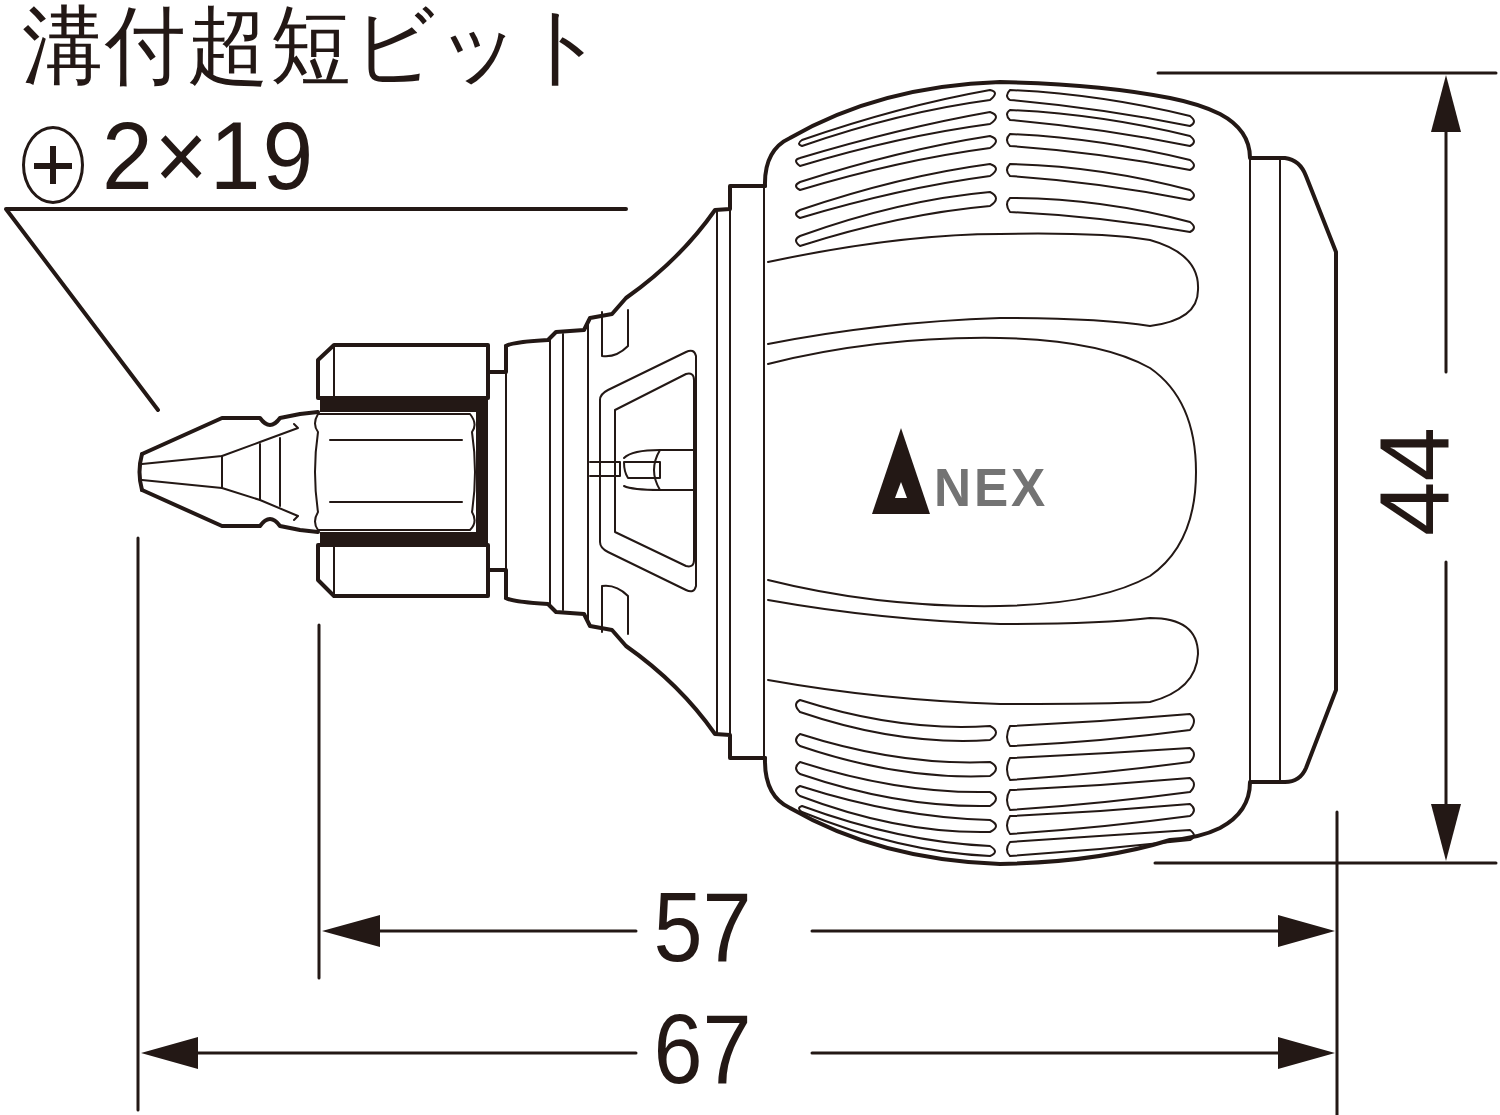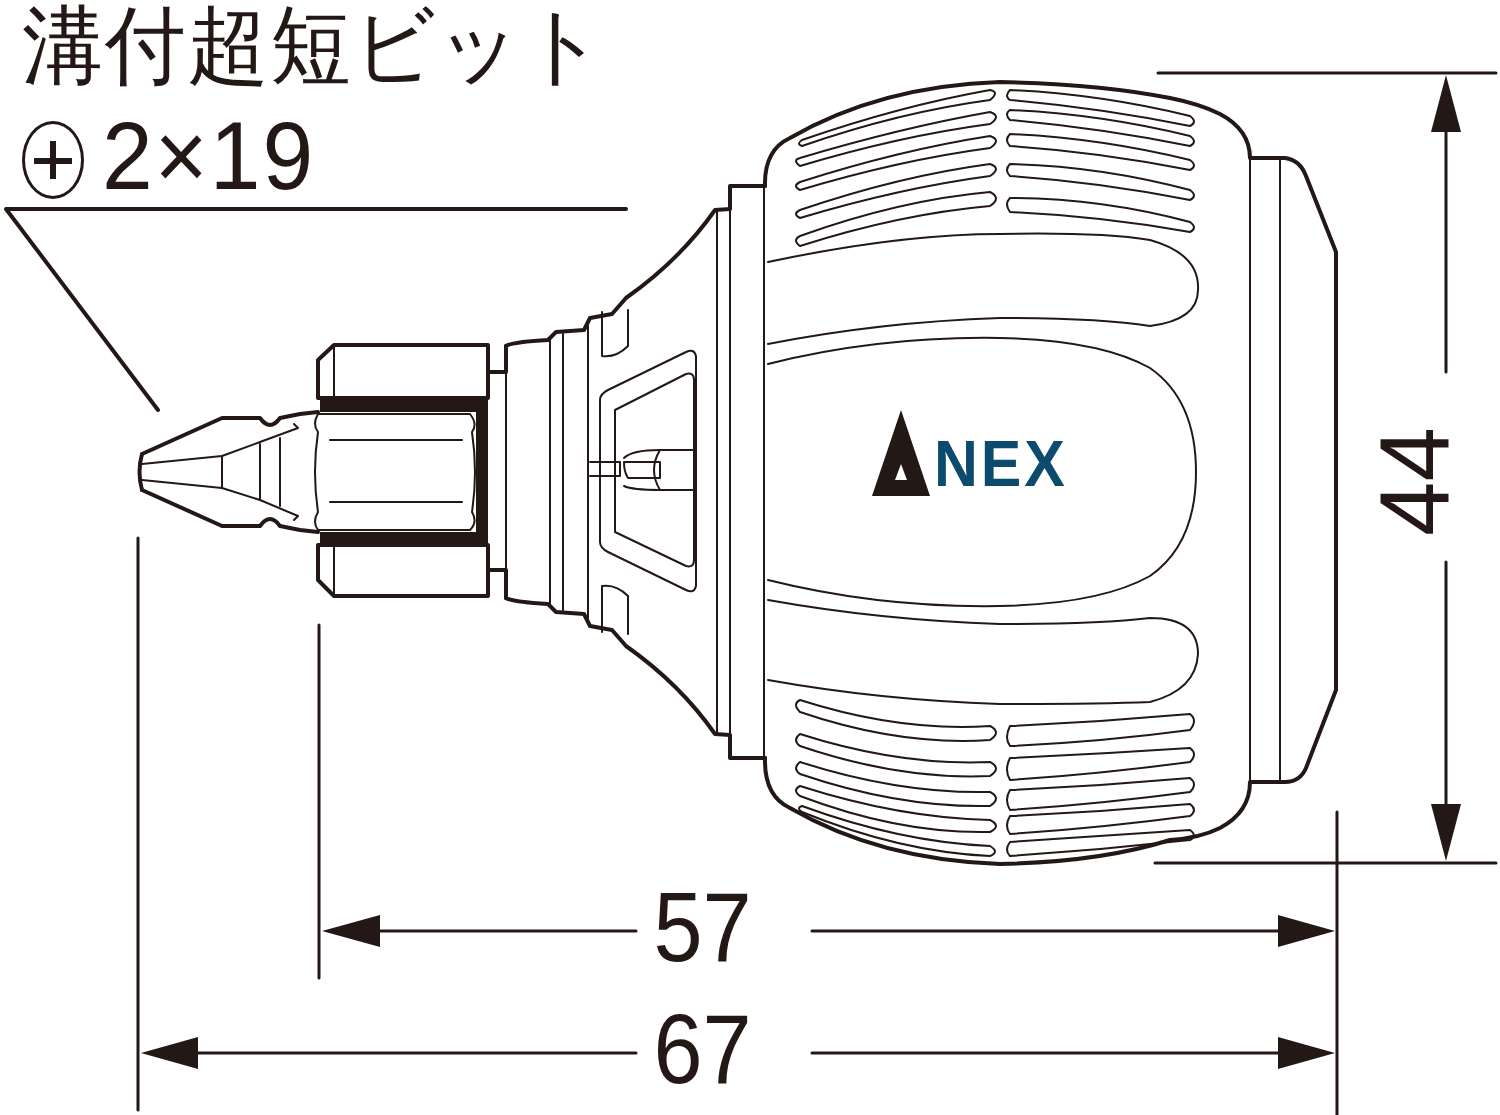--- a/index.html
+++ b/index.html
@@ -1,38 +1,38 @@
 <!DOCTYPE html>
 <html><head>
 <meta charset="utf-8">
 <style>
   html, body { margin: 0; padding: 0; background: #ffffff; }
   body { width: 1500px; height: 1115px; position: relative; overflow: hidden;
          font-family: "Liberation Sans", "DejaVu Sans", sans-serif; color: #231815; }
   .title-line { position: absolute; left: 22px; font-size: 86px; line-height: 1; letter-spacing: 2px;
                 font-family: "DejaVu Sans", sans-serif; color: #231815; white-space: nowrap; }
   #title1 { top: 2px; transform: scaleX(0.94); transform-origin: left top; }
-  #title2 { top: 108px; display: flex; align-items: center; }
+  #title2 { top: 108px; display: flex; align-items: flex-end; }
   .phillips { width: 62px; height: 78px; border: 3px solid #231815; border-radius: 50%;
               box-sizing: border-box; position: relative; margin-right: 18px; margin-top: 8px; }
   .phillips::before, .phillips::after { content: ""; position: absolute; background: #231815; }
   .phillips::before { left: 9px; right: 9px; top: 34px; height: 6px; }
   .phillips::after { top: 17px; bottom: 17px; left: 25px; width: 6px; }
   .spec { font-family: "Liberation Sans", sans-serif; font-size: 96px; transform: scaleX(0.95);
           transform-origin: left center; display: inline-block; }
   svg#drawing { position: absolute; left: 0; top: 0; }
   .dim-label { position: absolute; font-family: "Liberation Sans", sans-serif; font-size: 98px;
                line-height: 1; background: #fff; color: #231815; padding: 0 8px; transform: scaleX(0.9); }
   #dim57 { left: 640px; top: 878px; }
   #dim67 { left: 640px; top: 1000px; }
   .dim44-wrap { position: absolute; left: 1400px; top: 385px; width: 86px; height: 165px; background:#fff; }
   .dim44-text { position: absolute; left: -40px; top: 40px; font-size: 98px; transform: rotate(-90deg);
                 font-family: "Liberation Sans", sans-serif; color: #231815; white-space: nowrap; }
-  .logo { position: absolute; left: 872px; top: 410px; font-family: "Liberation Sans", sans-serif;
-          font-weight: bold; font-size: 64px; letter-spacing: 3px; color: #0c4a6e; line-height: 1; }
+  .logo { position: absolute; left: 872px; top: 428px; font-family: "Liberation Sans", sans-serif;
+          font-weight: bold; font-size: 54px; letter-spacing: 3px; color: #737373; line-height: 1; }
   .logo .a-tri { display: inline-block; width: 0; height: 0; border-left: 29px solid transparent;
                  border-right: 29px solid transparent; border-bottom: 86px solid #231815;
                  position: relative; vertical-align: bottom; margin-right: 4px; top: 0; }
   .logo .a-tri::after { content: ""; position: absolute; left: -6px; top: 54px; border-left: 6px solid transparent;
                         border-right: 6px solid transparent; border-bottom: 16px solid #fff; }
   .logo .rest { display: inline-block; vertical-align: bottom; transform: scaleX(0.95); transform-origin: left; }
 </style>
 </head>
 <body>
 

